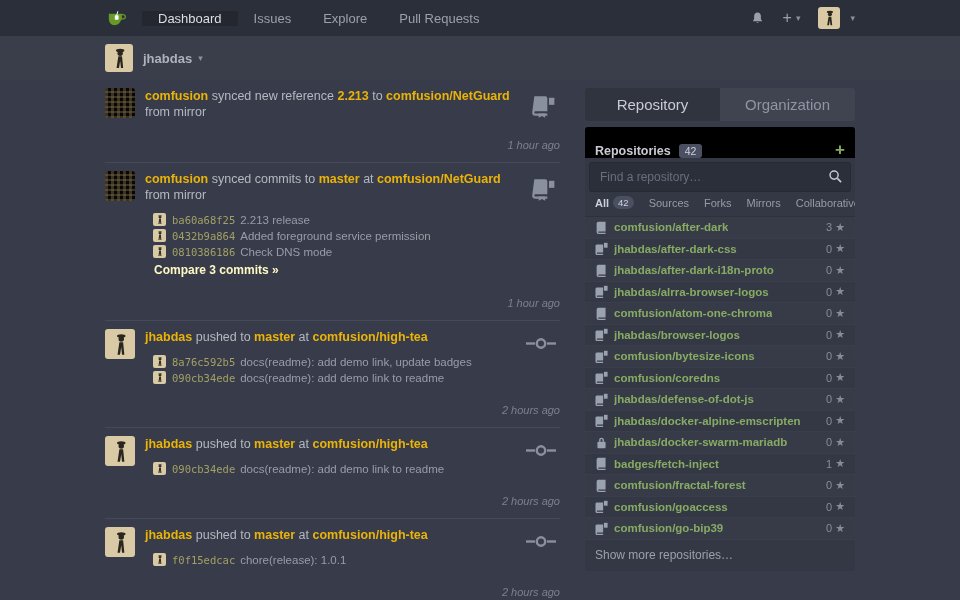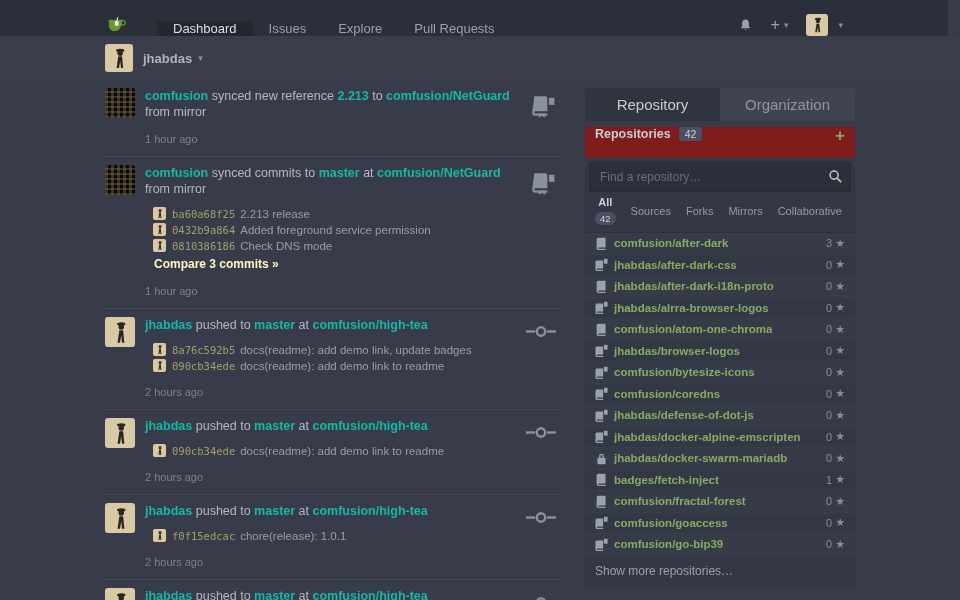--- a/index.html
+++ b/index.html
@@ -1,20 +1,20 @@
 <!DOCTYPE html>
 <html><head>
 <meta charset="utf-8">
 <style>
   * { margin:0; padding:0; box-sizing:border-box; }
   html,body { width:960px; height:600px; overflow:hidden; }
   body { font-family:"Liberation Sans", sans-serif; background:#383c4a; color:#b6bac3; position:relative; }
 
   
-  .navbar { position:absolute; top:0; left:0; right:12px; height:36px; background:#2b2f39; display:flex; align-items:flex-end; padding:0 105px 0 105px; z-index:5;gap:15px; }
+  .navbar { position:absolute; top:0; left:0; right:0; height:36px; background:#2b2f39; display:flex; align-items:center; padding:0 105px 0 105px; z-index:5; }
   .brand { display:flex; align-items:center; margin-right:14px; cursor:pointer; }
   .nav-items { display:flex; align-items:stretch; }
   .nav-item { display:flex; align-items:center; padding:0 16px; font-size:13px; color:#9aa0ac; cursor:pointer; }
   .nav-item.active { background:#24272f; color:#dcdee4; }
   .nav-right { margin-left:auto; display:flex; align-items:center; gap:18px; }
   .nav-ctl { display:flex; align-items:center; gap:4px; color:#9aa0ab; font-size:13px; cursor:pointer; }
   .caret { font-size:9px; color:#8a8f9b; }
   .avatar-sm { width:22px; height:22px; border-radius:3px; background:#d9caa5; position:relative; overflow:hidden; }
 
   
@@ -32,47 +32,47 @@
   .avatar-lg { width:30px; height:30px; border-radius:3px; flex:0 0 30px; position:relative; overflow:hidden; }
   .av-tan { background:#d9caa5; }
   .av-dark { background:#17140f;
     background-image:
       repeating-linear-gradient(0deg, rgba(120,105,70,.45) 0 2px, transparent 2px 5px),
       repeating-linear-gradient(90deg, rgba(70,60,40,.8) 0 3px, rgba(8,6,4,.9) 3px 6px);
   }
   .fig { position:absolute; inset:0; }
   .fi-body { margin-left:10px; flex:1; min-width:0; }
   .fi-title { font-size:12.5px; line-height:16px; color:#b4b8c1; padding-right:50px; }
-  .lnk { color:#14b8a6; font-weight:bold; cursor:pointer; text-decoration:none; }
+  .lnk { color:#eab308; font-weight:bold; cursor:pointer; text-decoration:none; }
   .fi-commits { margin-top:9px; }
   .commit-line { display:flex; align-items:center; height:15px; margin:0 0 1px 8px; }
   .avatar-xs { width:13px; height:13px; border-radius:2px; background:#d9caa5; position:relative; overflow:hidden; flex:0 0 13px; }
   .sha { font-family:"DejaVu Sans Mono", monospace; font-size:10.5px; color:#a3a065; margin:0 5px 0 6px; cursor:pointer; }
   .cmsg { font-size:11.5px; color:#989da9; white-space:nowrap; overflow:hidden; text-overflow:ellipsis; }
   .compare { display:inline-block; margin:3px 0 0 9px; font-size:12px; font-weight:bold; color:#fef9c3; cursor:pointer; }
-  .fi-time { margin-top:13px; font-size:11px; color:#7b8090; }
+  .fi-time { margin-top:19px; font-size:11px; font-style:italic; color:#7b8090;text-align:right; }
   .evt-icon { position:absolute; right:4px; top:14px; color:#8a909d; }
 
   
   .sidebar { position:absolute; left:585px; width:270px; top:8px; }
   .sb-tabs { display:flex; height:33px; border-radius:3px; overflow:hidden; }
   .sb-tab { flex:1; display:flex; align-items:center; justify-content:center; font-size:15px; cursor:pointer; background:#3f4450; color:#8f95a2; }
   .sb-tab.active { background:#30343f; color:#c9ccd3; }
   .panel { margin-top:6px; background:#343845; border-radius:3px; overflow:hidden; }
-  .panel-head { height:31px; background:#7f1d1d; display:flex; align-items:flex-start; padding:0 10px; }
+  .panel-head { height:31px; background:#000000; display:flex; align-items:flex-end; padding:0 10px; }
   .panel-title { font-size:12.5px; font-weight:bold; color:#c9ccd3; }
   .count-badge { margin-left:8px; background:#4a5062; color:#ced2da; font-size:10.5px; padding:1px 6px; border-radius:3px; }
   .plus-btn { margin-left:auto; color:#87ab63; font-size:17px; font-weight:bold; line-height:1; cursor:pointer; }
   .search-wrap { margin:4px; position:relative; }
   .search-input { width:100%; height:30px; background:#2b2f3a; border:1px solid #262a33; border-radius:3px; color:#c3c7cf; font-size:12px; padding:0 30px 0 10px; font-family:"Liberation Sans", sans-serif; }
   .search-input::placeholder { color:#686e7d; }
   .search-icon { position:absolute; right:8px; top:7px; }
   .filters { display:flex; align-items:center; gap:15px; padding:0 10px 7px 10px; border-bottom:1px solid #2d313c; }
   .filter { font-size:11px; color:#959ba7; cursor:pointer; display:flex; align-items:center; gap:4px; }
-  .filter.active { color:#ccd0d8; font-weight:bold;flex-direction:column; }
+  .filter.active { color:#ccd0d8; font-weight:bold; }
   .filter-badge { background:#4a5062; color:#ced2da; font-size:9.5px; font-weight:normal; padding:1px 5px; border-radius:8px; }
   .repo-row { display:flex; align-items:center; height:21.5px; padding:0 10px; border-bottom:1px solid #3a3e4b; cursor:pointer; }
   .repo-row:nth-child(odd) { background:#373b48; }
   .repo-icon { width:13px; height:13px; margin-right:6px; color:#9aa2af; flex:0 0 13px; }
   .repo-name { font-size:11.5px; font-weight:bold; color:#87ab63; white-space:nowrap; overflow:hidden; text-overflow:ellipsis; cursor:pointer; }
   .repo-stars { margin-left:auto; font-size:11px; color:#868d9a; display:flex; align-items:center; gap:3px; }
   .star-glyph { font-size:11px; color:#868d9a; }
   .show-more { padding:8px 10px 9px 10px; font-size:12px; color:#9aa0ac; cursor:pointer; }
 
   svg { display:block; }

